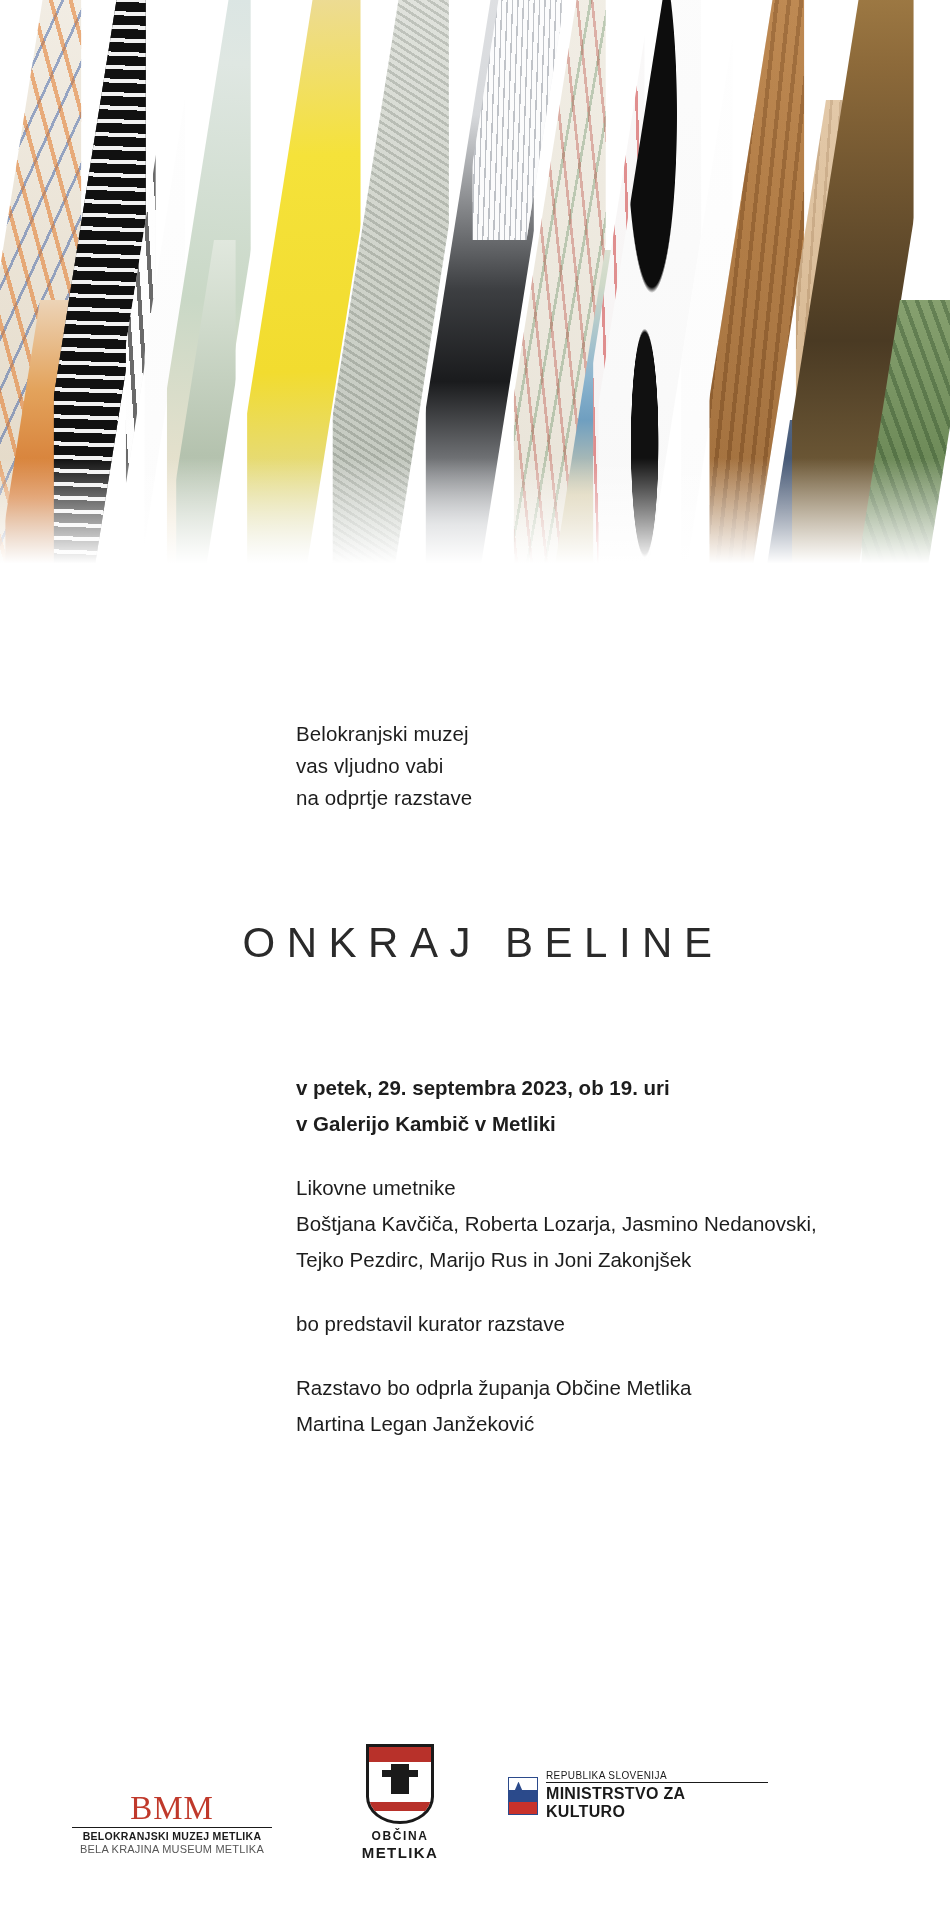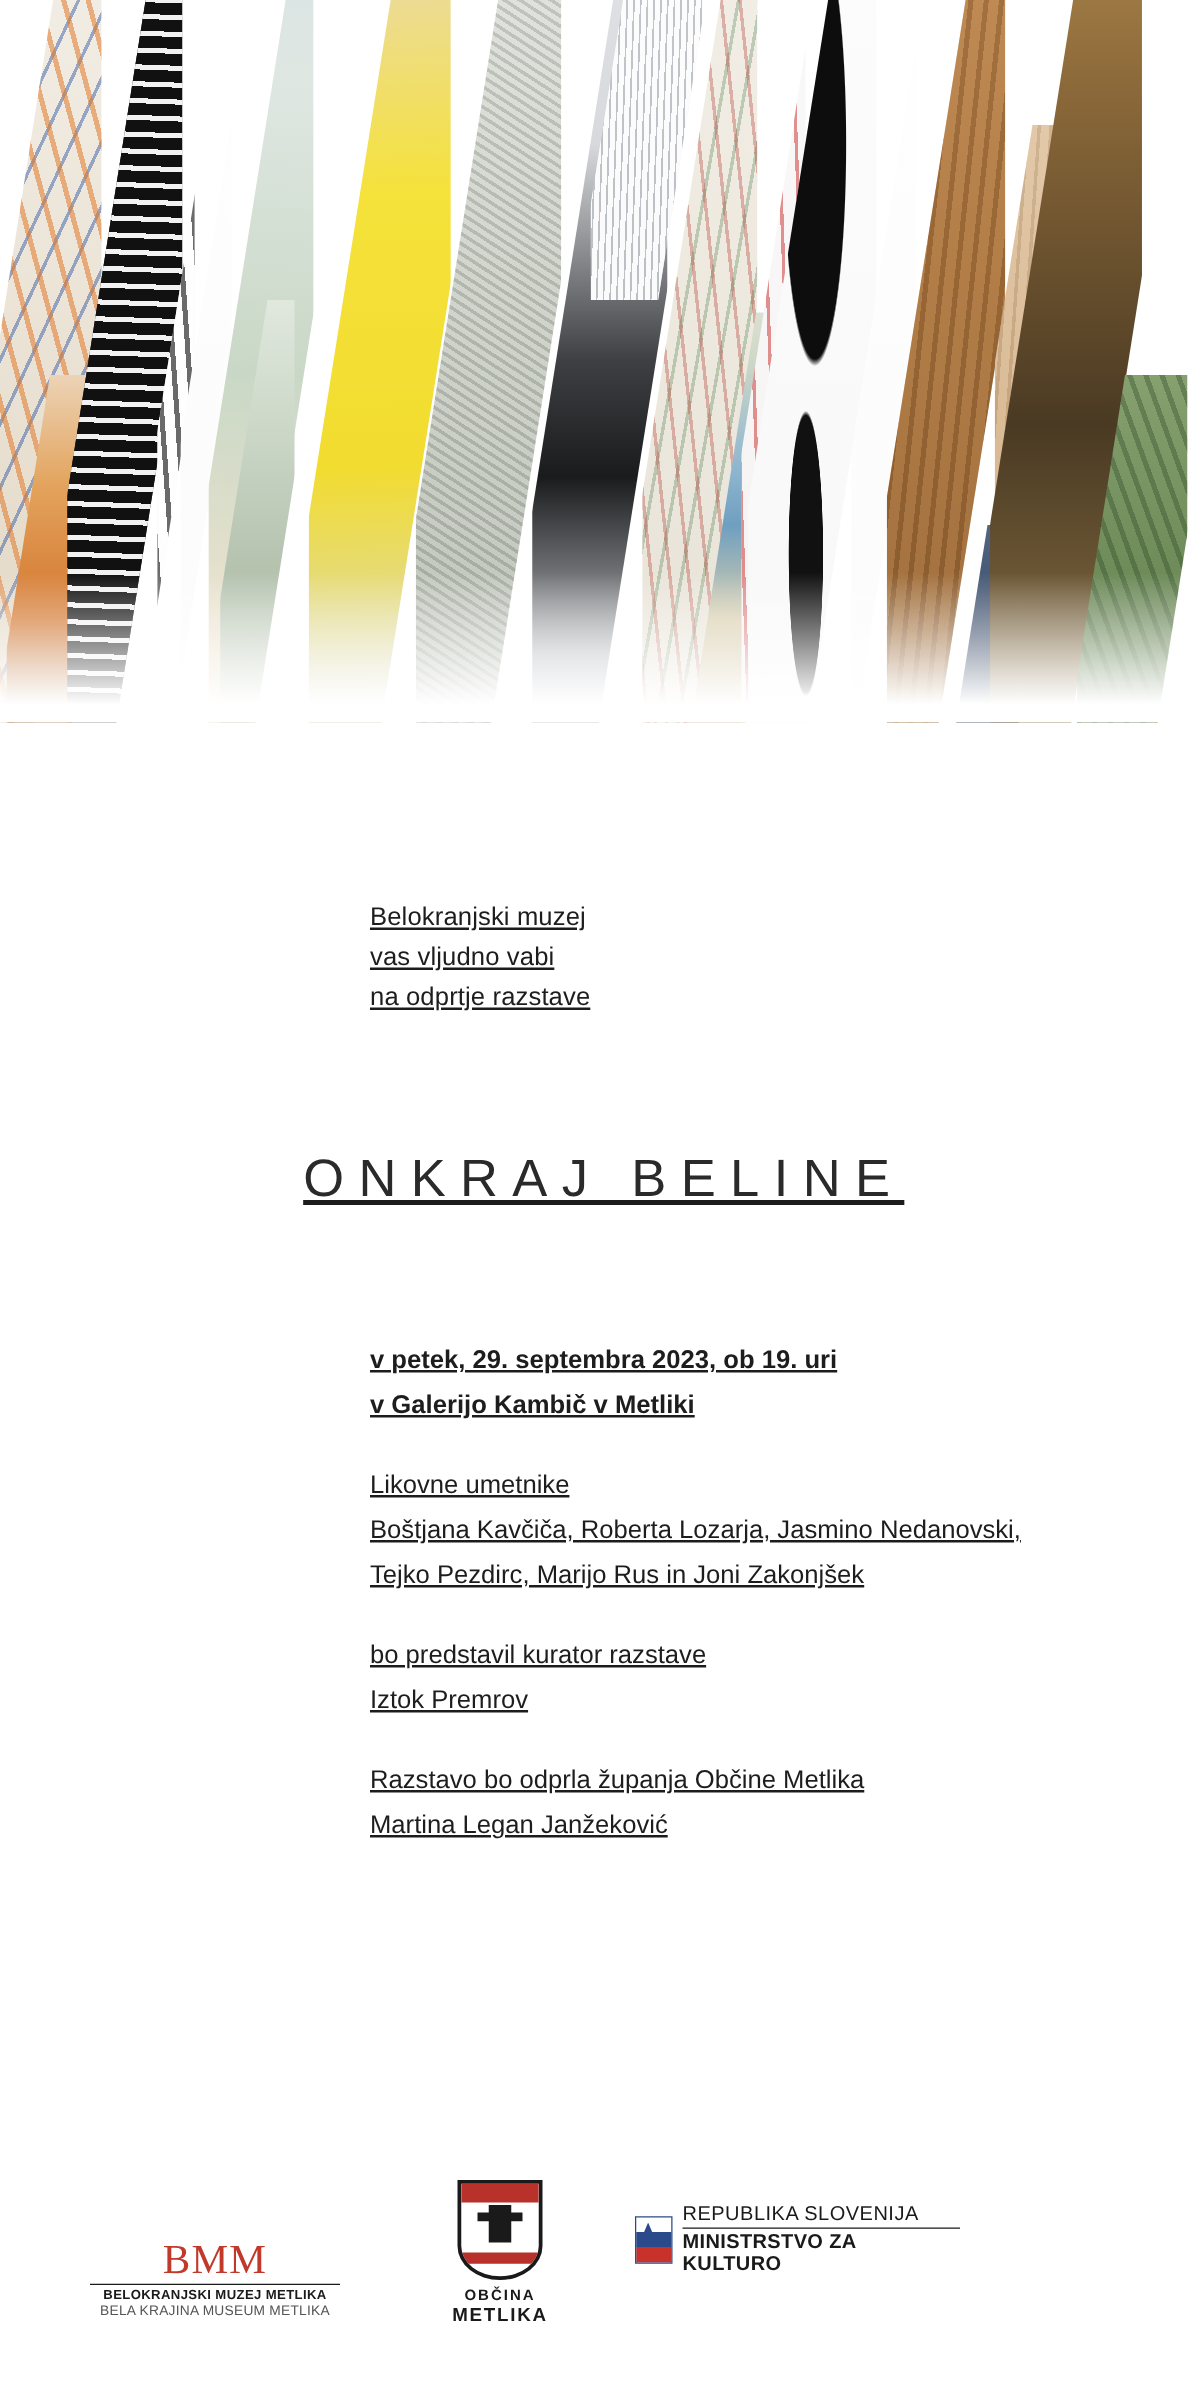--- a/index.html
+++ b/index.html
@@ -135,21 +135,20 @@
     background: linear-gradient(180deg, rgba(255,255,255,0) 0%, #ffffff 88%);
     pointer-events: none;
   }
 
   
   .content {
     position: absolute;
     left: 0;
     top: 578px;
     width: 950px;
-    text-decoration: underline;
   }
   .intro {
     margin-left: 296px;
     margin-top: 140px;
     font-size: 20.5px;
     line-height: 32px;
     color: #1d1d1d;
     letter-spacing: .1px;
   }
   .title {
@@ -289,21 +288,21 @@
   }
   .min-flag .crest {
     position: absolute;
     left: 4px; top: 4px;
     width: 11px;
     height: 13px;
     background: #2b4a8b;
     clip-path: polygon(50% 0, 100% 100%, 0 100%);
   }
   .min-t1 {
-    font-size: 16px;
+    font-size: 10px;
     letter-spacing: .4px;
     color: #1a1a1a;
     border-bottom: 1px solid #1a1a1a;
     padding-bottom: 1px;
   }
   .min-t2 {
     font-size: 16px;
     font-weight: bold;
     letter-spacing: .3px;
     color: #1a1a1a;
@@ -402,21 +401,20 @@
     </div>
 
     <div class="para">
       <div>Likovne umetnike</div>
       <div>Boštjana Kavčiča, Roberta Lozarja, Jasmino Nedanovski,</div>
       <div>Tejko Pezdirc, Marijo Rus in Joni Zakonjšek</div>
     </div>
 
     <div class="para">
       <div>bo predstavil kurator razstave</div>
-      <div>Iztok Premrov</div>
     </div>
 
     <div class="para">
       <div>Razstavo bo odprla županja Občine Metlika</div>
       <div>Martina Legan Janžeković</div>
     </div>
 
   </div>
 </div>
 

